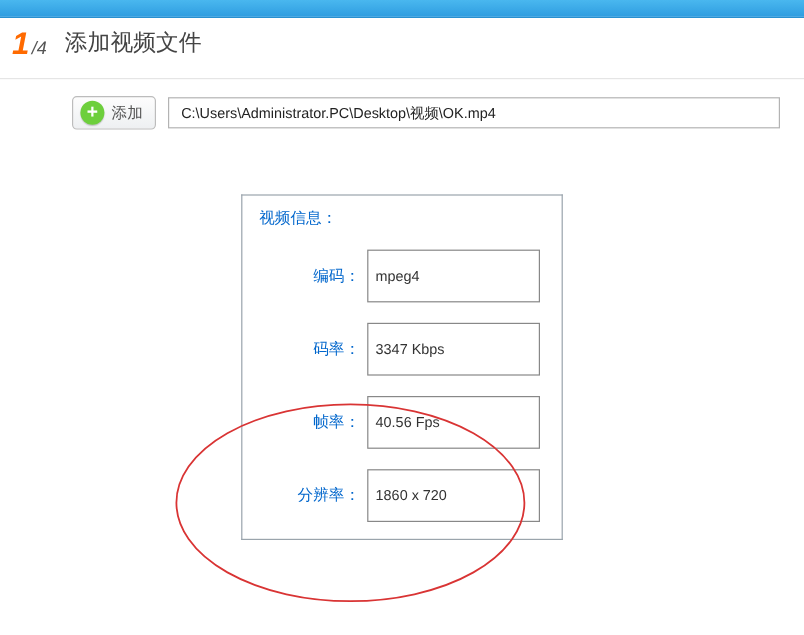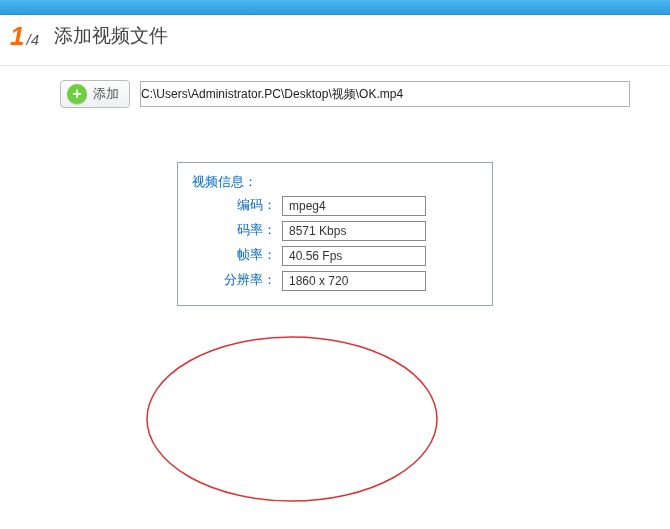--- a/index.html
+++ b/index.html
@@ -73,55 +73,55 @@
     content:"+";
     color:#fff;
     font-weight:bold;
     font-size:16px;
     line-height:1;
   }
   .path-input {
     border:1px solid #b3b3b3;
     height:24px;
     width:488px;
-    padding:0 0;
+    padding:0 10px;
     font-family: Arial, sans-serif;
     font-size:12px;
     color:#222;
   }
   .info-table {
     border:1px solid #9aa4ac;
     border-collapse:collapse;
-    width:316px;
+    width:268px;
     margin: 54px auto 0 auto;
   }
   .info-table td.section {
     border:1px solid #9aa4ac;
     padding:10px 14px 14px 14px;
   }
   .section-title{
     color:#0066cc;
     margin-bottom:4px;
   }
   .field-row{
     display:flex;
-    align-items:flex-start;
-    margin-top:5px;
+    align-items:center;
+    margin-top:17px;
   }
   .field-label{
     color:#0066cc;
     width:84px;
     text-align:right;
     padding-right:6px;
   }
   .field-value{
     border:1px solid #888;
     height:18px;
     width:130px;
-    padding:0 6px;
+    padding:12px 6px;
     display:flex;
     align-items:center;
     color:#333;
     font-size:12px;
     background:#fff;
   }
   svg.annot {
     position:absolute;
     left:142px;
     top:324px;
@@ -155,21 +155,21 @@
   <tbody>
       <tr>
         <td class="section">
     <div class="section-title">视频信息：</div>
     <div class="field-row">
       <div class="field-label">编码：</div>
       <div class="field-value">mpeg4</div>
     </div>
     <div class="field-row">
       <div class="field-label">码率：</div>
-      <div class="field-value">8571 Kbps</div>
+      <div class="field-value">3347 Kbps</div>
     </div>
     <div class="field-row">
       <div class="field-label">帧率：</div>
       <div class="field-value">40.56 Fps</div>
     </div>
     <div class="field-row">
       <div class="field-label">分辨率：</div>
       <div class="field-value">1860 x 720</div>
     </div>
   </td>

